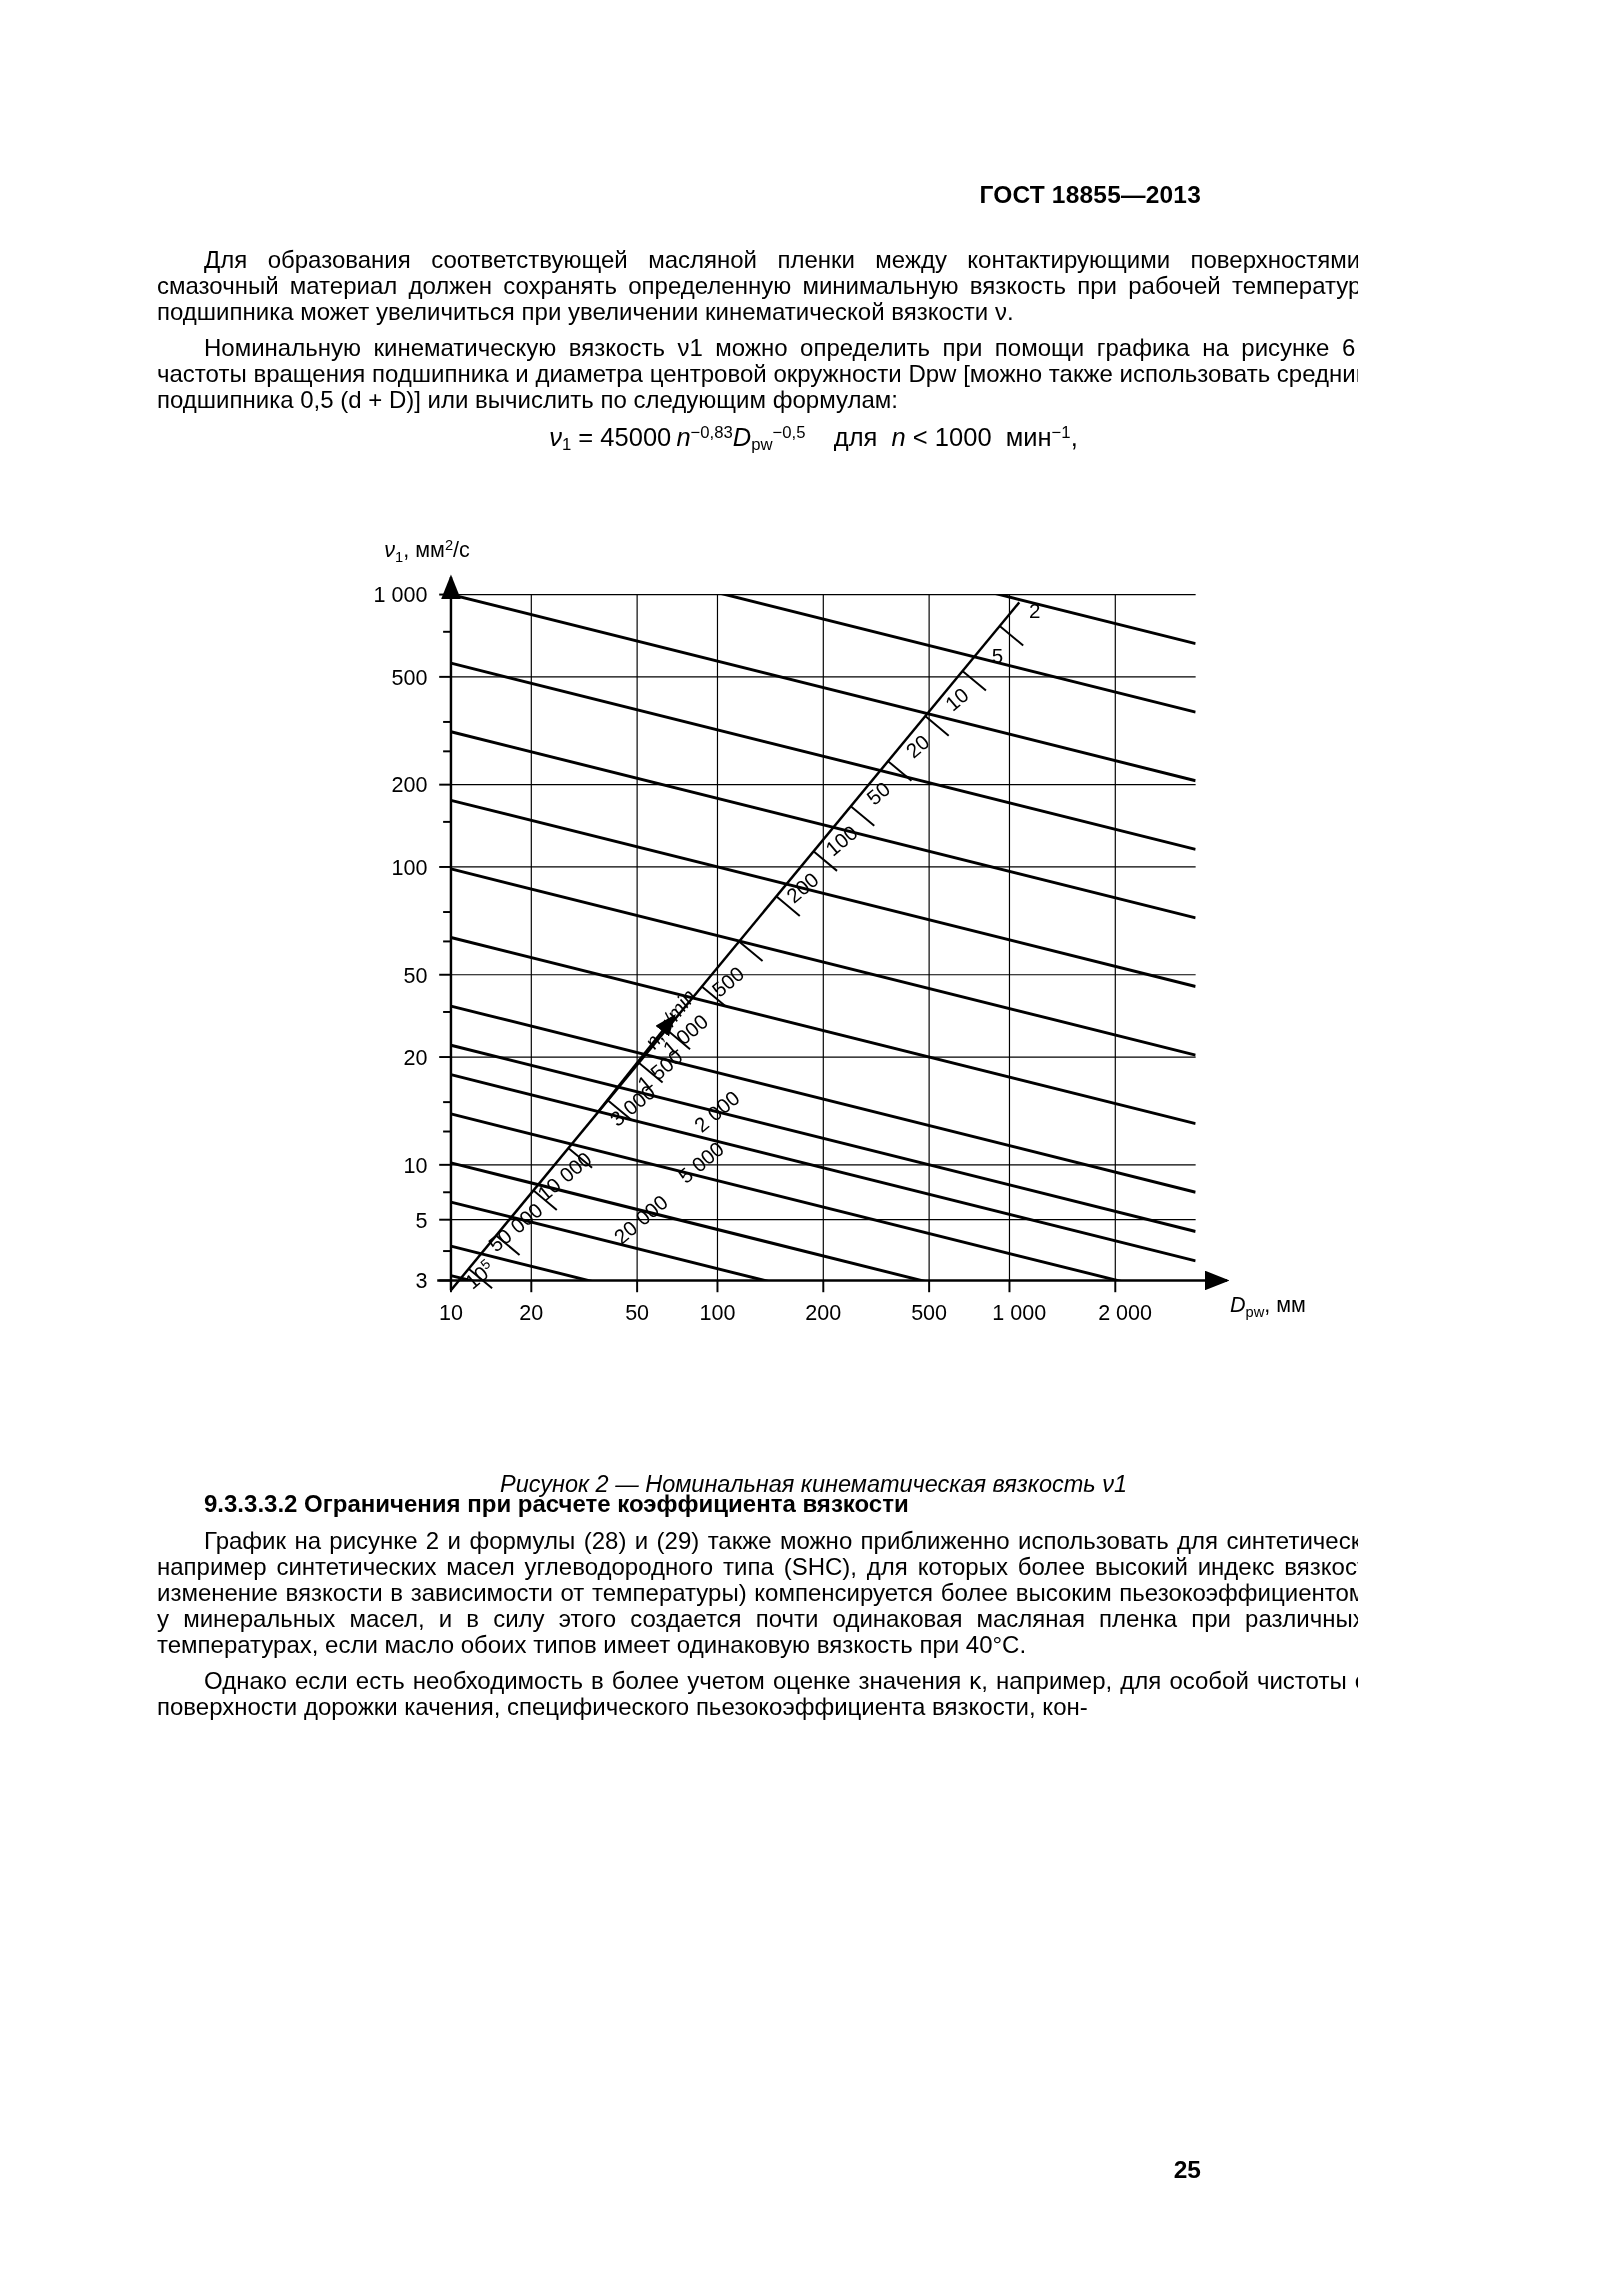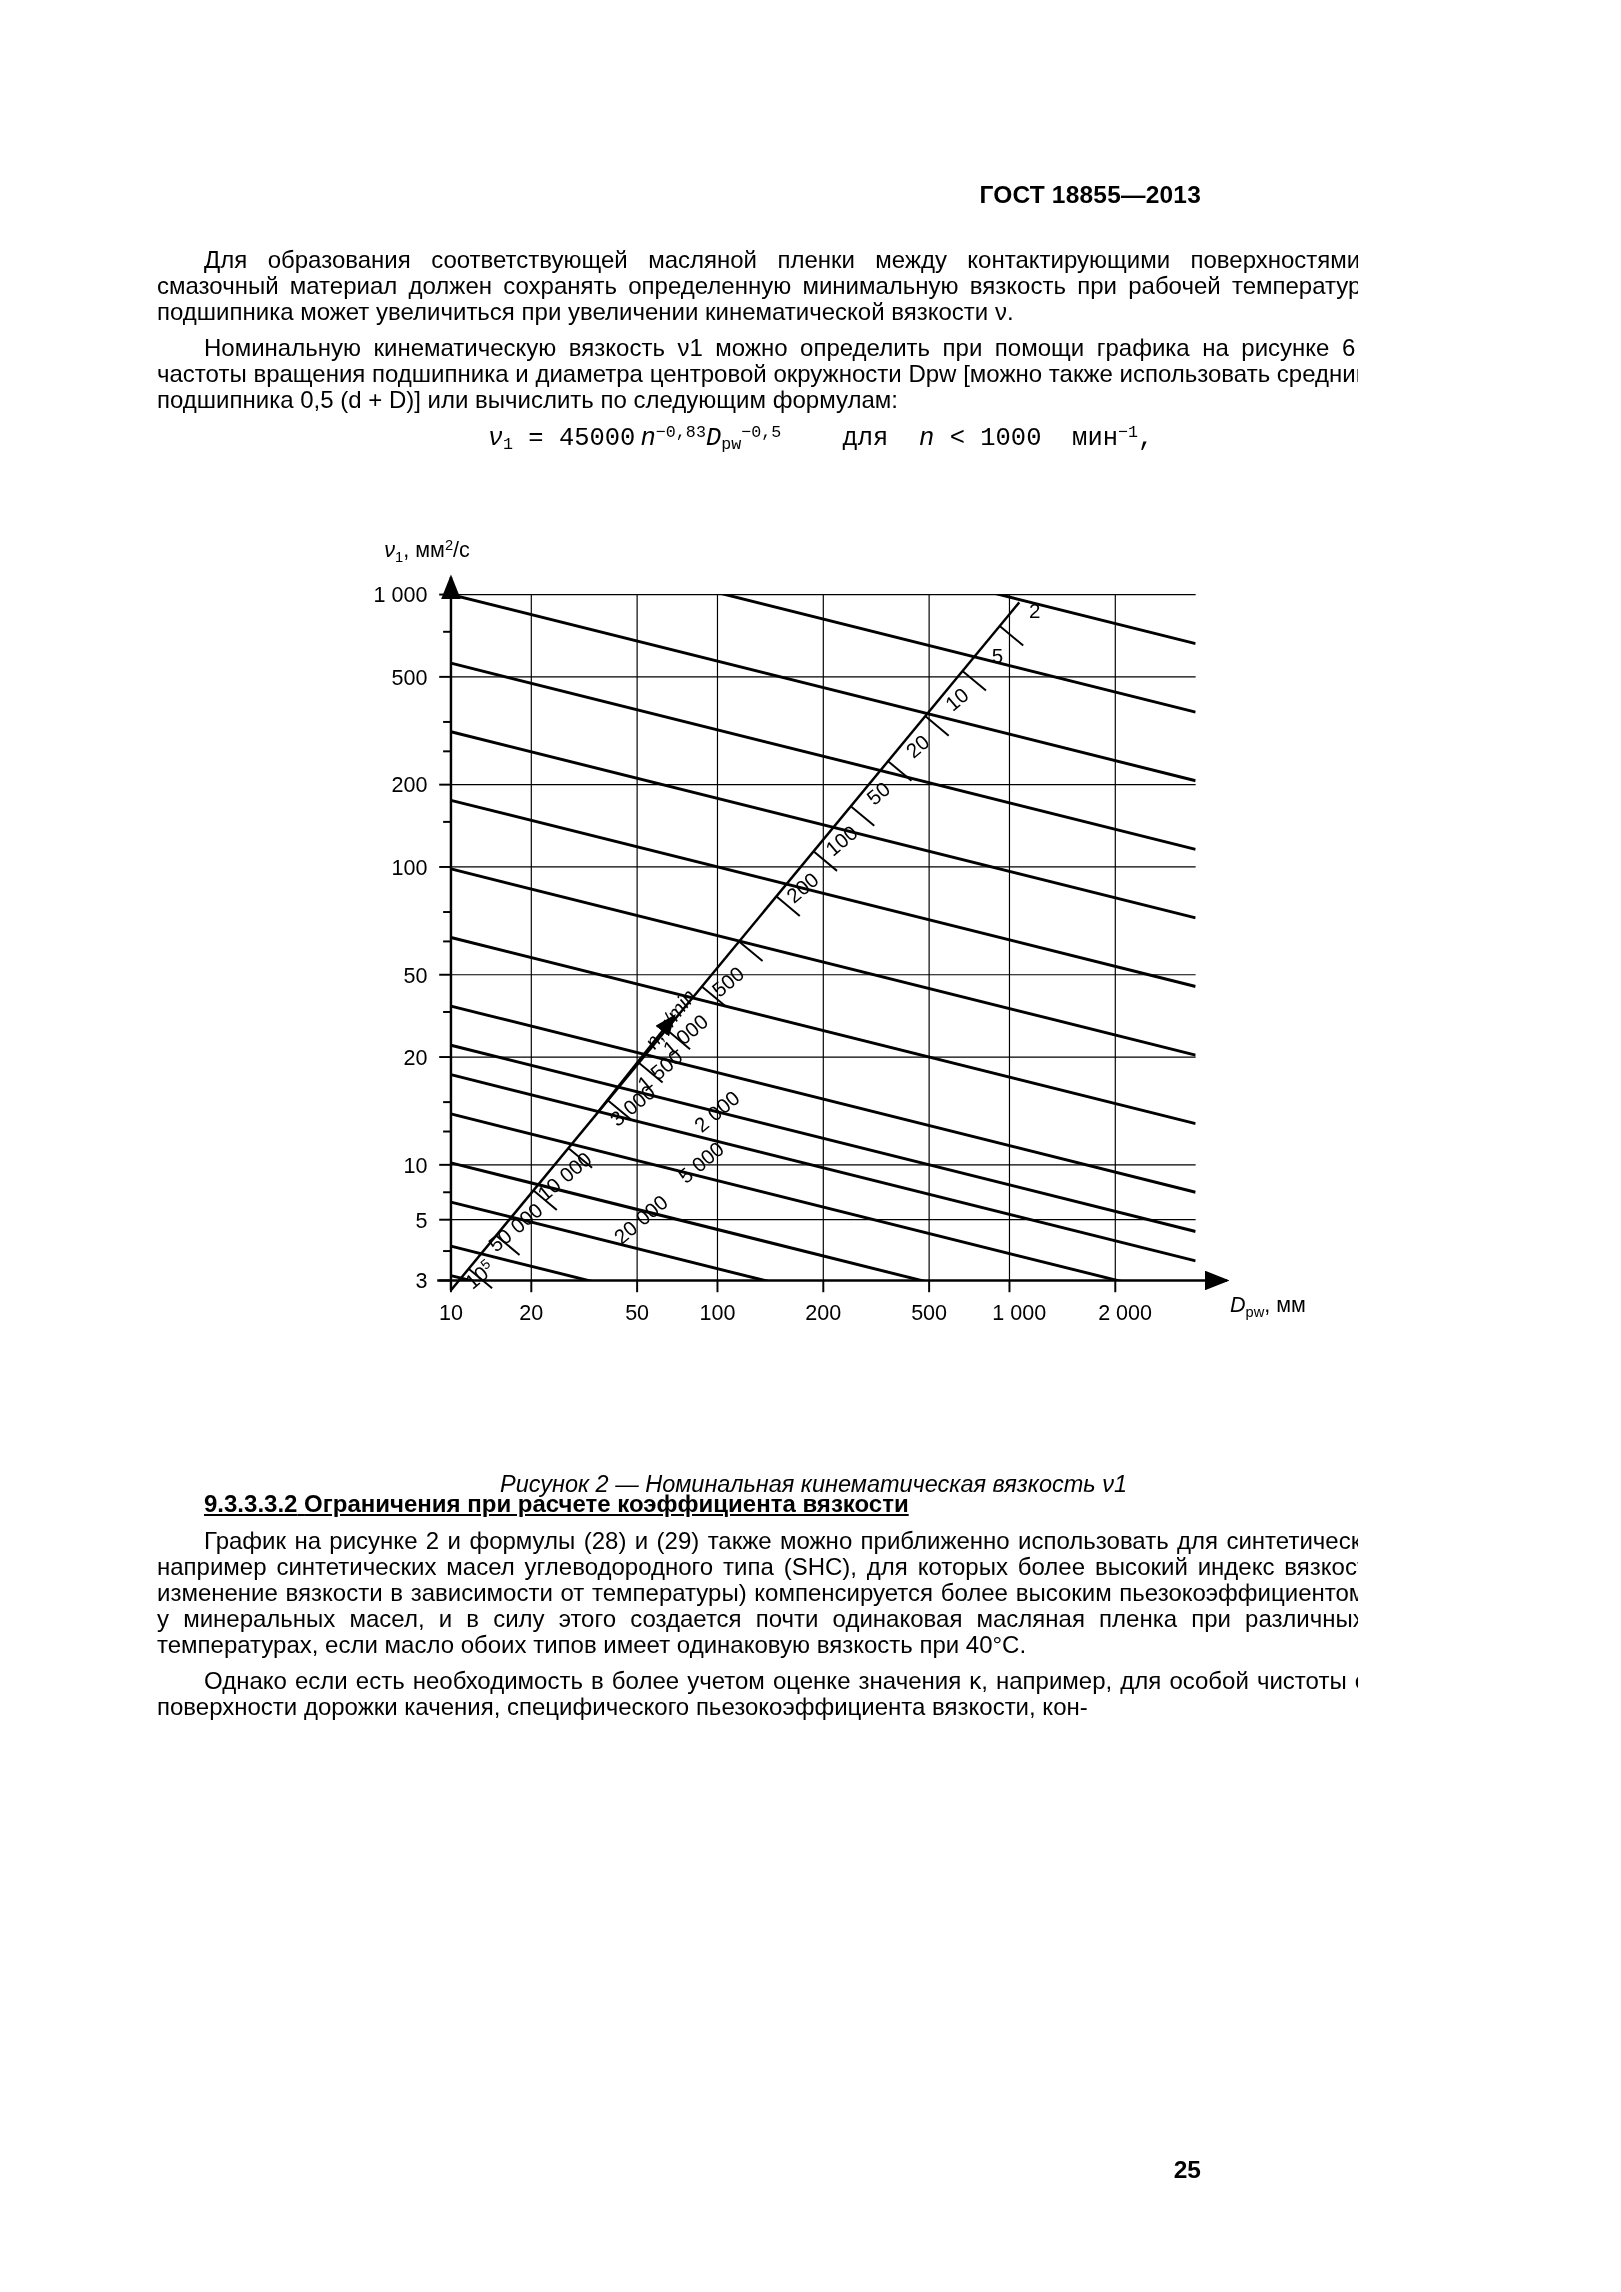--- a/index.html
+++ b/index.html
@@ -44,24 +44,23 @@
     text-indent: 47px;
   }
   .eq-block {
     position: relative;
     height: 76px;
   }
   .eq {
     position: absolute;
     left: 50%;
     transform: translateX(-50%);
-    font-family: Liberation Mono, monospace;
+    font-family: Liberation Sans, sans-serif;
     font-size: 25.5px;
     white-space: nowrap;
-    margin-left: 7px;
   }
   .eq i { font-style: italic; }
   .eq sub { font-size: 16.7px; vertical-align: -3.9px; }
   .eq sup { font-size: 16.7px; vertical-align: 7.8px; }
   .eq-num {
     position: absolute;
     right: 0;
     font-family: "Liberation Serif", serif;
     font-size: 32px;
   }
@@ -74,21 +73,20 @@
   .fig-caption {
     text-align: center;
     font-size: 23.5px;
     margin-top: 9.8px;
     font-style: italic;
   }
   .section-head {
     font-size: 24px;
     font-weight: bold;
     margin: 33px 0 0 47px;
-    text-decoration: underline;
   }
   .page-num {
     position: absolute;
     right: 157px;
     bottom: 125px;
     font-size: 24.5px;
     font-weight: bold;
   }
   svg text {
     font-family: "Liberation Sans", sans-serif;

